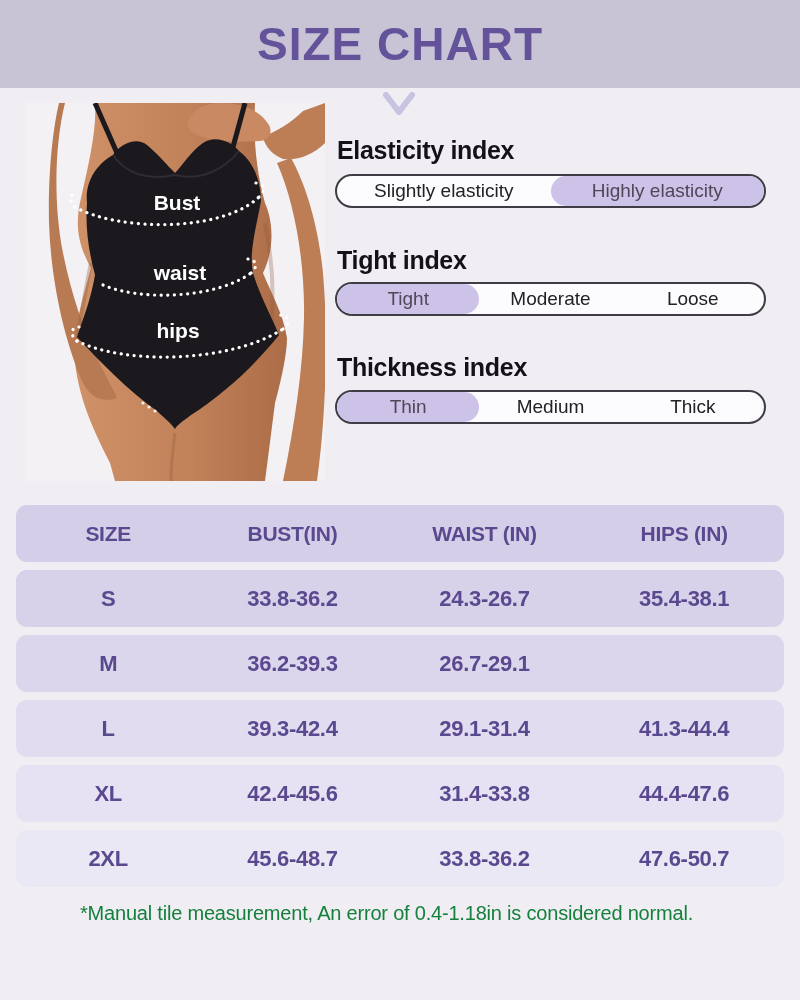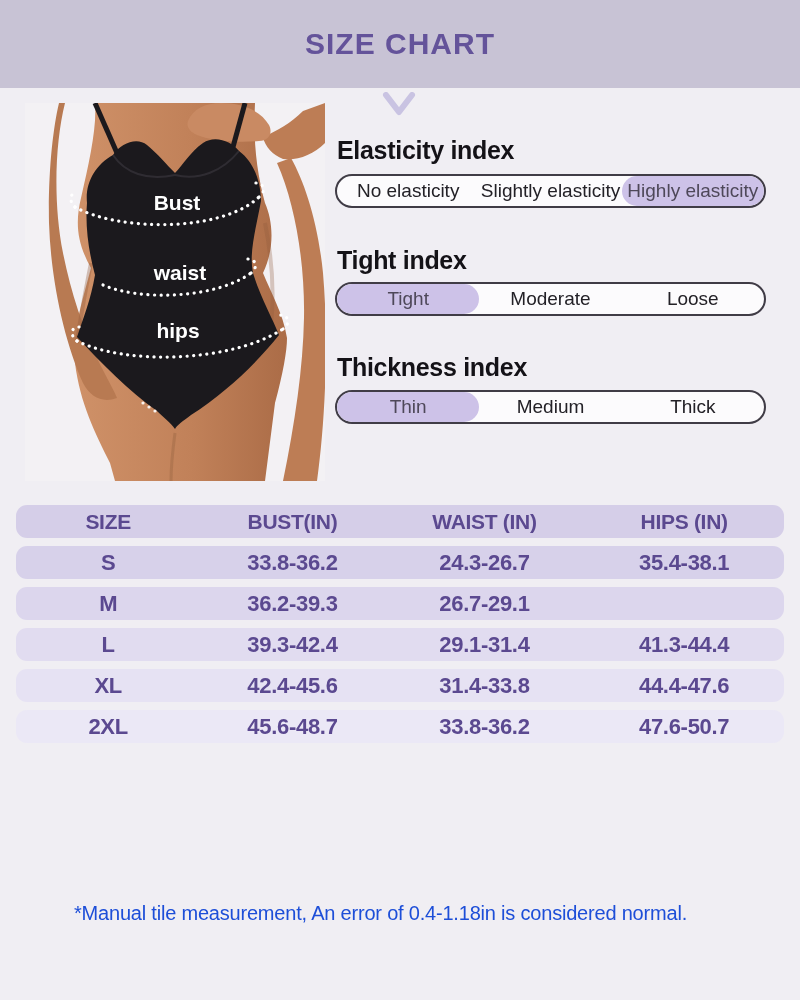--- a/index.html
+++ b/index.html
@@ -2,49 +2,49 @@
 <html><head>
 <meta charset="utf-8">
 <style>
   html,body{margin:0;padding:0;}
   body{width:800px;height:1000px;position:relative;background:#f0eef3;
        font-family:"Liberation Sans", sans-serif;overflow:hidden;}
 
   
   .banner{position:absolute;left:0;top:0;width:800px;height:88px;background:#c8c3d5;
           display:flex;align-items:center;justify-content:center;}
-  .banner h1{margin:0;font-size:30px;font-weight:800;color:#64539a;letter-spacing:1px;}
+  .banner h1{margin:0;font-size:46px;font-weight:800;color:#64539a;letter-spacing:1px;}
 
   .chevron{position:absolute;left:382px;top:92px;width:34px;height:24px;}
 
   
   .figure{position:absolute;left:25px;top:103px;width:300px;height:378px;}
 
   
   .index-col{position:absolute;left:335px;top:130px;width:433px;height:330px;}
   .idx-title{position:absolute;left:2px;margin:0;font-size:25px;font-weight:800;color:#141217;letter-spacing:-.3px;}
   .idx-bar{position:absolute;left:0;width:431px;height:34px;border:2px solid #403c46;border-radius:20px;
            background:#fcfbfd;display:flex;box-sizing:border-box;overflow:hidden;}
   .seg{flex:1 1 0;display:flex;align-items:center;justify-content:center;
        font-size:19px;color:#232127;border-radius:17px;white-space:nowrap;}
   .seg.selected{color:#4e4859;}
   .t1{top:6px;}   .b1{top:44px;}
   .t2{top:116px;} .b2{top:152px;}
   .t3{top:223px;} .b3{top:260px;justify-content:flex-end;}
 
   
   .size-table{position:absolute;left:16px;top:505px;width:768px;}
-  .trow{height:33px;margin-bottom:8px;border-radius:11px;display:grid;
+  .trow{height:57px;margin-bottom:8px;border-radius:11px;display:grid;
         grid-template-columns:24% 24% 26% 26%;align-items:center;}
   .trow div{text-align:center;font-size:22px;font-weight:700;color:#5b4990;letter-spacing:-.3px;}
   .trow.header div{font-size:21px;font-weight:800;}
 
   
-  .footnote{position:absolute;left:9px;top:882px;width:743px;text-align:center;
-            font-size:20px;color:#1d4ed8;letter-spacing:-.2px;}
+  .footnote{position:absolute;left:15px;top:882px;width:743px;text-align:center;
+            font-size:20px;color:#15803d;letter-spacing:-.2px;}
 </style>
 </head>
 <body>
 
 <header class="banner">
   <h1>SIZE CHART</h1>
 </header>
 
 <svg class="chevron" viewBox="0 0 34 24">
   <polyline points="4,3 17,20 30,3" fill="none" stroke="#c9c3e2" stroke-width="6" stroke-linecap="round" stroke-linejoin="round"></polyline>
@@ -113,21 +113,20 @@
     <text x="152" y="107">Bust</text>
     <text x="155" y="177">waist</text>
     <text x="153" y="235">hips</text>
   </g>
 </svg>
 
 <section class="index-col">
 
   <h2 class="idx-title t1">Elasticity index</h2>
   <div class="idx-bar b1">
-    <div class="seg">No elasticity</div>
     <div class="seg">Slightly elasticity</div>
     <div class="seg selected" style="background-color: rgb(205, 194, 232);">Highly elasticity</div>
   </div>
 
   <h2 class="idx-title t2">Tight index</h2>
   <div class="idx-bar b2">
     <div class="seg selected" style="background-color: rgb(205, 194, 232);">Tight</div>
     <div class="seg">Moderate</div>
     <div class="seg">Loose</div>
   </div>

